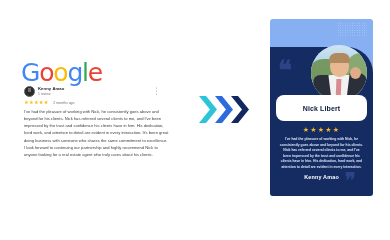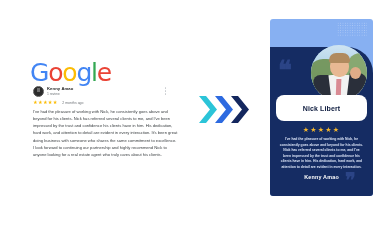--- a/index.html
+++ b/index.html
@@ -5,21 +5,21 @@
   * { box-sizing: border-box; margin: 0; padding: 0; }
   html, body {
     width: 390px; height: 220px;
     background: #ffffff;
     font-family: "Liberation Sans", sans-serif;
     overflow: hidden;
   }
   #root { position: relative; width: 390px; height: 220px; background: #fff; }
 
   
-  #google-review { position: absolute; left: 9px; top: 0; width: 190px; height: 220px; background:#fff; }
+  #google-review { position: absolute; left: 0; top: 0; width: 190px; height: 220px; background:#fff; }
 
   #google-logo {
     position: absolute; left: 21px; top: 60px;
     font-family: "DejaVu Sans", sans-serif;
     font-size: 25px; font-weight: 400; letter-spacing: -1.2px;
     line-height: 1; white-space: nowrap;
   }
   #google-logo span { display:inline-block; }
 
   #review-head { position: absolute; left: 24px; top: 86px; width: 140px; height: 14px; }

